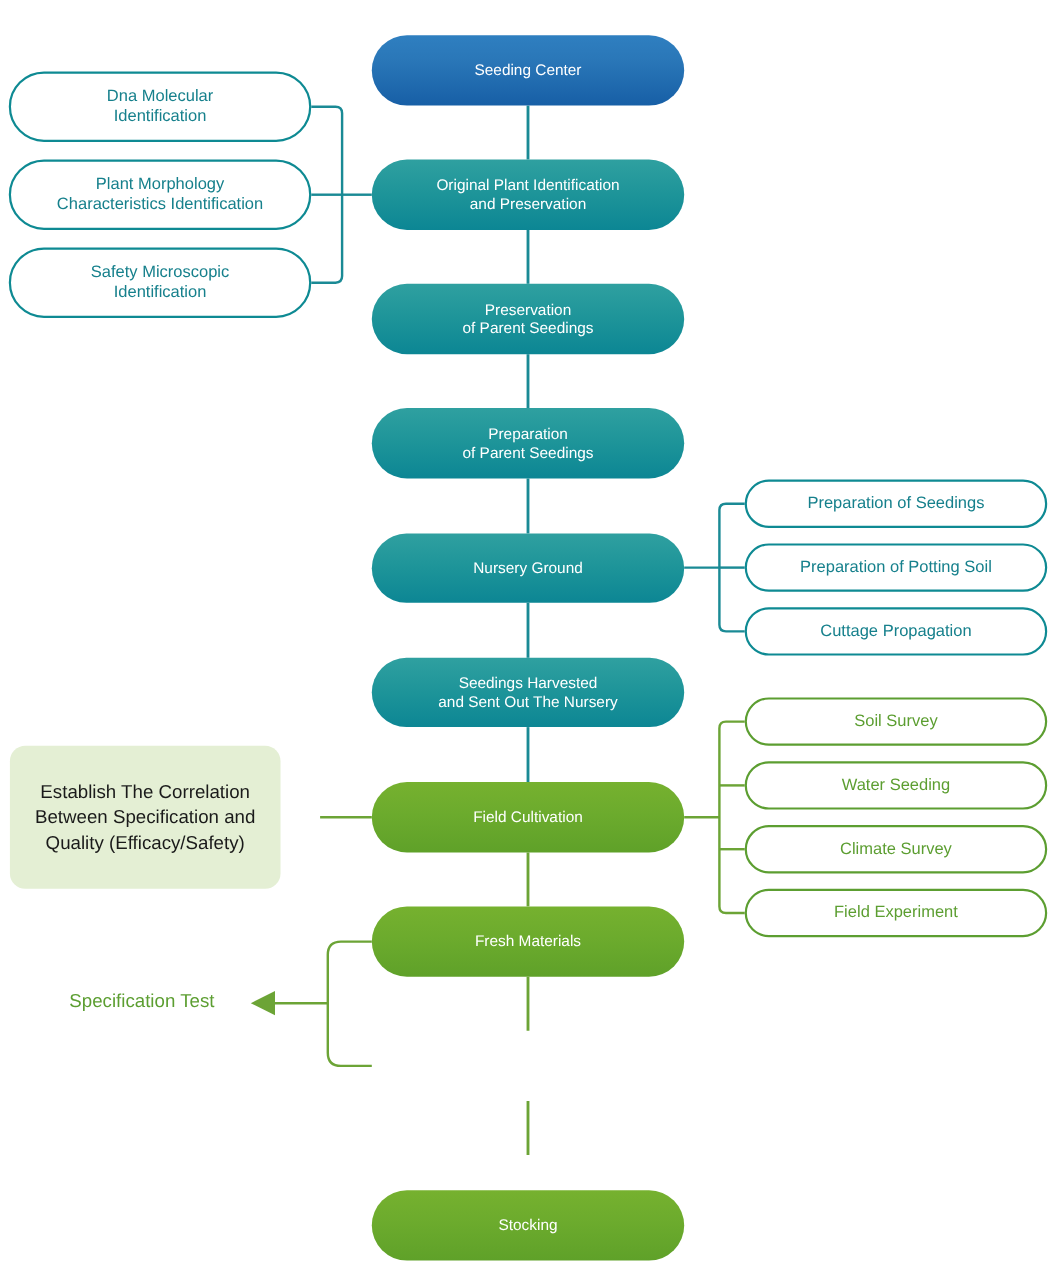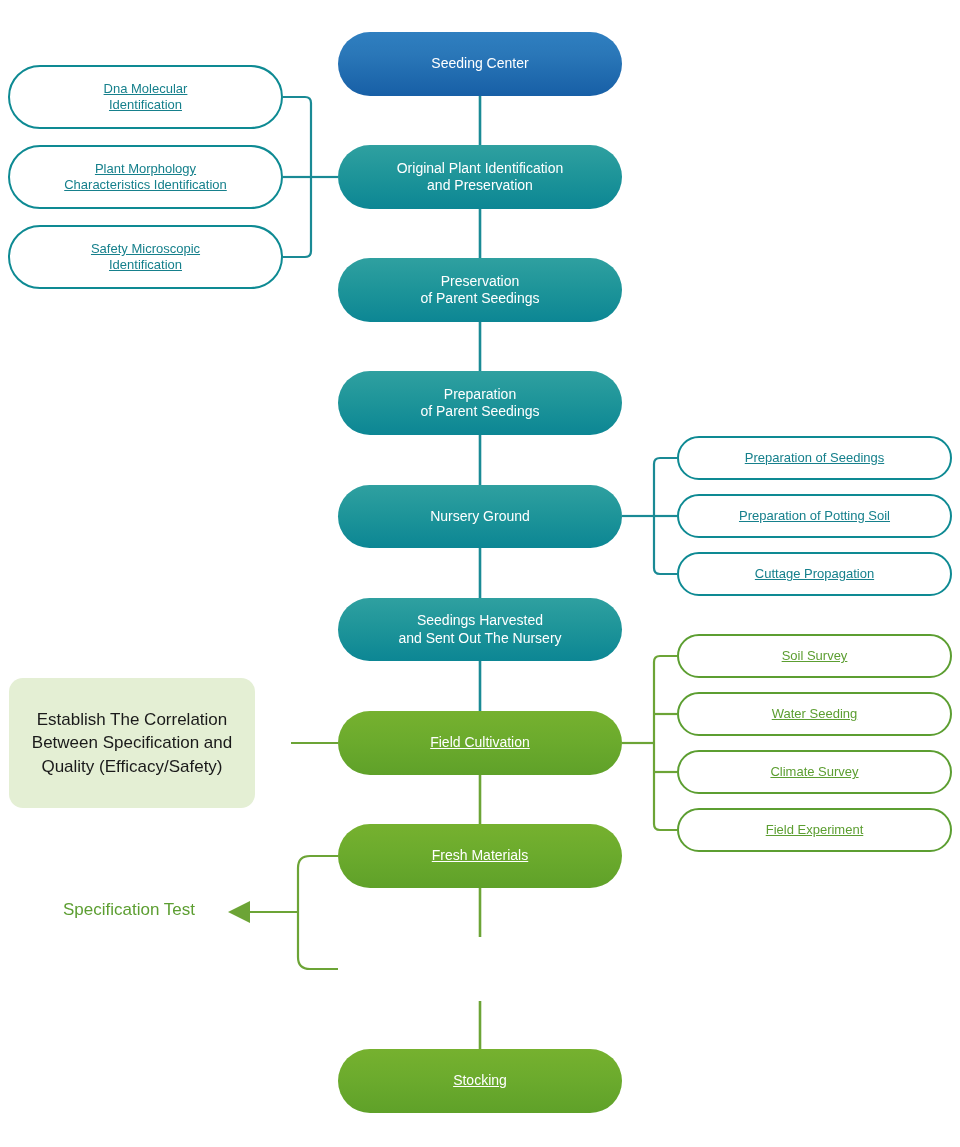--- a/index.html
+++ b/index.html
@@ -50,29 +50,27 @@
     font-size: 14px;
   }
   .pill.blue {
     background: linear-gradient(180deg, #2F7FC0 0%, #2A77B8 35%, #175FA6 100%);
   }
   .pill.teal {
     background: linear-gradient(180deg, #2FA0A0 0%, #1D9499 50%, #0C8694 100%);
   }
   .pill.green {
     background: linear-gradient(180deg, #76B12F 0%, #6CAB2D 45%, #5FA129 100%);
-    text-decoration: underline;
   }
 
   
   .outline {
     background: #ffffff;
     border-radius: 999px;
-    font-size: 13px;
-    text-decoration: underline;
+    font-size: 15px;
   }
   .outline.teal {
     border: 2.5px solid #0E8A93;
     color: #16808C;
   }
   .outline.green {
     border: 2.5px solid #5C9E31;
     color: #5C9E31;
   }
 
@@ -178,21 +176,21 @@
 
   <div class="node pill green" style="left:338px; top:711px; width:284px; height:64px;">
     <span class="lbl">Field Cultivation</span>
   </div>
 
   <div class="node pill green" style="left:338px; top:824px; width:284px; height:64px;">
     <span class="lbl">Fresh Materials</span>
   </div>
 
 
-  <div class="node pill green" style="left:338px; top:1049px; width:284px; height:64px;">
+  <div class="node pill green" style="left:338px; top:1082px; width:284px; height:64px;">
     <span class="lbl">Stocking</span>
   </div>
 
   <div class="node outline teal" style="left:8px; top:65px; width:275px; height:64px;">
     <span class="lbl">Dna Molecular
 Identification</span>
   </div>
 
   <div class="node outline teal" style="left:8px; top:145px; width:275px; height:64px;">
     <span class="lbl">Plant Morphology

